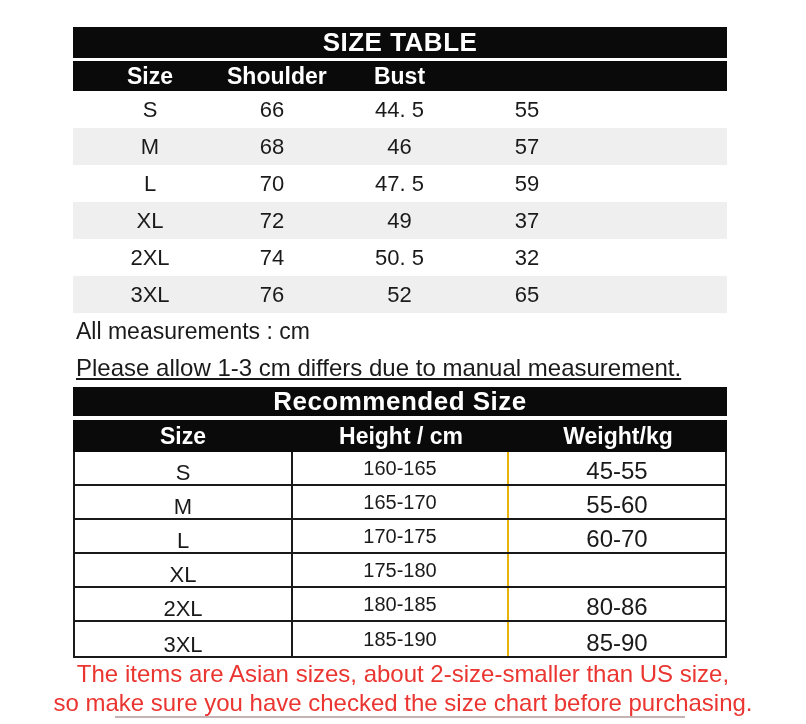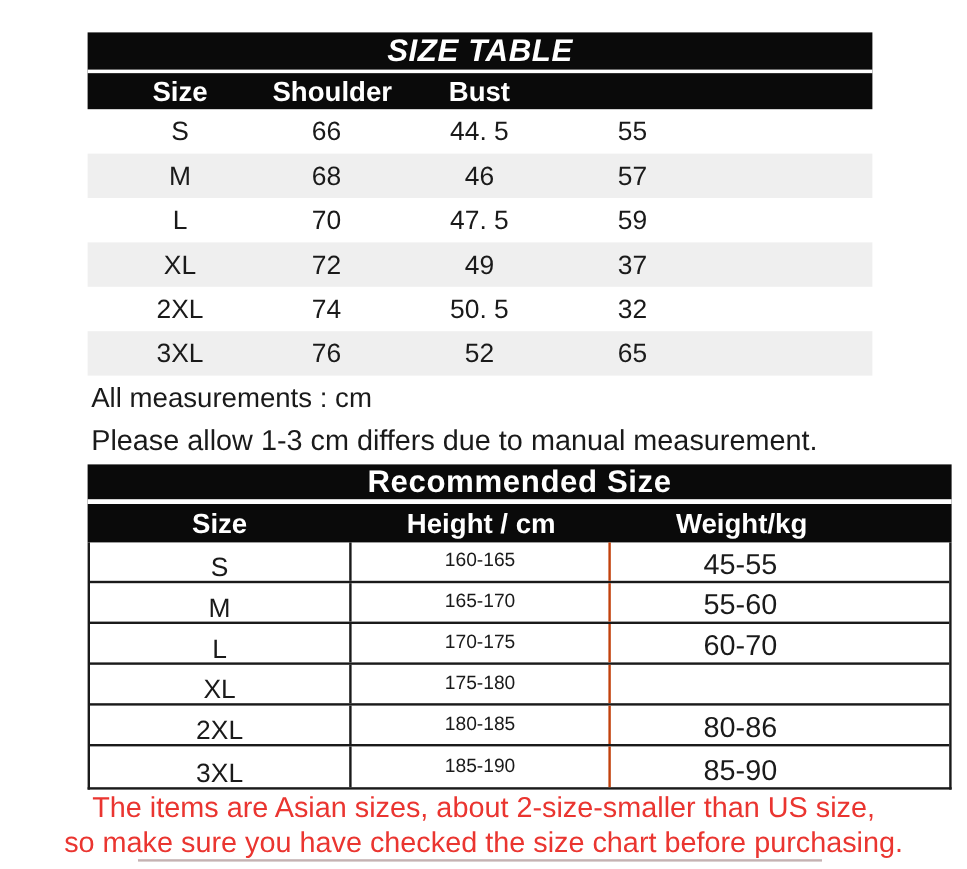--- a/index.html
+++ b/index.html
@@ -9,52 +9,52 @@
     font-family:"Liberation Sans",sans-serif;
     -webkit-font-smoothing:antialiased;
   }
   
   .t1{position:absolute;left:73px;top:27px;width:654px;}
   .bar-title{
     background:var(--bar-black,#0a0a0a);color:#ffffff;
     display:flex;align-items:center;justify-content:center;
     font-weight:bold;letter-spacing:0.5px;
   }
-  .t1 .bar-title{height:31px;border-bottom:3px solid #ffffff;font-size:26px;font-style:italic;}
+  .t1 .bar-title{height:31px;border-bottom:3px solid #ffffff;font-size:26px;}
   .t1-grid{display:grid;grid-template-columns:154px 90px 165px 90px 1fr;}
   .t1 .bar-cols{
     background:var(--bar-black,#0a0a0a);color:#ffffff;height:30px;
     align-items:center;font-size:23px;font-weight:bold;
   }
   .t1 .bar-cols span{text-align:center;}
   .t1-row{height:37px;align-items:center;font-size:22px;}
   .t1-row span{text-align:center;}
   .t1-row.striped{background:var(--stripe-gray,#efefef);}
   
   .notes{position:absolute;left:76px;top:318px;width:700px;}
   .notes .n1{font-size:23px;margin:0 0 9px 0;}
-  .notes .n2{font-size:24px;margin:0;}
+  .notes .n2{font-size:24px;margin:0;text-decoration:underline;}
   
-  .t2{position:absolute;left:73px;top:387px;width:720px;}
+  .t2{position:absolute;left:73px;top:387px;width:654px;}
   .t2 .bar-title{height:29px;border-bottom:4px solid #ffffff;font-size:26px;}
   .t2-gridhead{
     display:grid;grid-template-columns:220px 216px 218px;
     background:var(--bar-black,#0a0a0a);color:#ffffff;height:32px;
     align-items:center;font-size:23px;font-weight:bold;
   }
   .t2-gridhead span{text-align:center;}
   .t2-body{border:2px solid #1a1a1a;border-top:none;box-sizing:border-box;}
   .t2-row{
     display:grid;grid-template-columns:218px 216px 216px;
     height:34px;box-sizing:border-box;border-bottom:2px solid #1a1a1a;
   }
   .t2-row:last-child{border-bottom:none;}
   .t2-row .cell{display:flex;justify-content:center;box-sizing:border-box;}
   .t2-row .c-size{align-items:flex-end;font-size:22px;line-height:0.95;border-right:2px solid #1a1a1a;}
-  .t2-row .c-height{align-items:center;font-size:16px;border-right:2px solid #c2410c;text-align:center;}
+  .t2-row .c-height{align-items:center;font-size:20px;border-right:2px solid #eab308;text-align:center;}
   .t2-row .c-weight{align-items:flex-end;font-size:24px;line-height:1.0;padding-bottom:1px;}
   
   .warning{
     position:absolute;left:0;top:659px;width:806px;text-align:center;
     color:var(--warning-red,#ea3530);font-weight:normal;font-size:24px;line-height:29px;
   }
   .warning .underline-artifact{
     position:absolute;left:115px;top:57px;width:570px;height:2px;
     background:rgba(150,115,115,0.55);
   }

